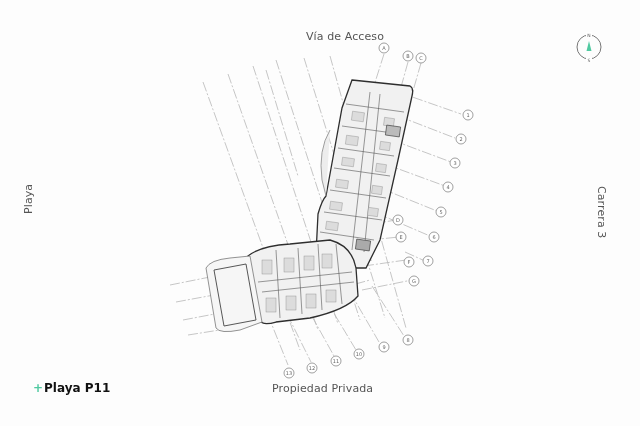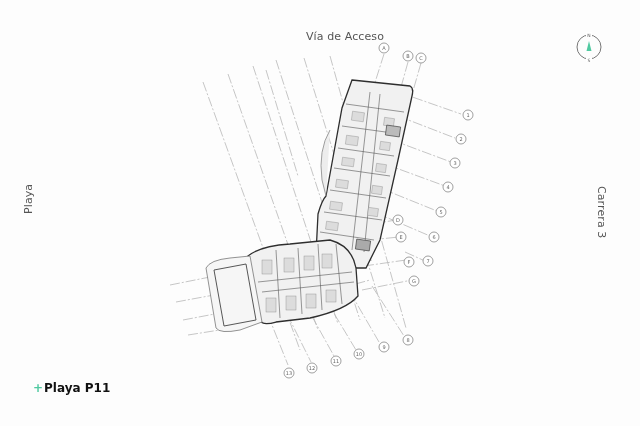--- a/index.html
+++ b/index.html
@@ -166,20 +166,21 @@
       <text x="408" y="342">8</text>
       <text x="384" y="349">9</text>
       <text x="359" y="356">10</text>
       <text x="336" y="363">11</text>
       <text x="312" y="370">12</text>
       <text x="289" y="375">13</text>
     </g>
   </svg>
 
   <div class="label lbl-top">Vía de Acceso</div>
+  <div class="label lbl-bottom">Propiedad Privada</div>
   <div class="label lbl-left">Playa</div>
   <div class="label lbl-right">Carrera 3</div>
 
   <div class="title">
     <span class="plus">+</span>
     <span>Playa P11</span>
   </div>
 
   <svg class="compass" viewBox="0 0 30 34">
     <circle cx="15" cy="17" r="12" fill="none" stroke="#777" stroke-width="1"></circle>

